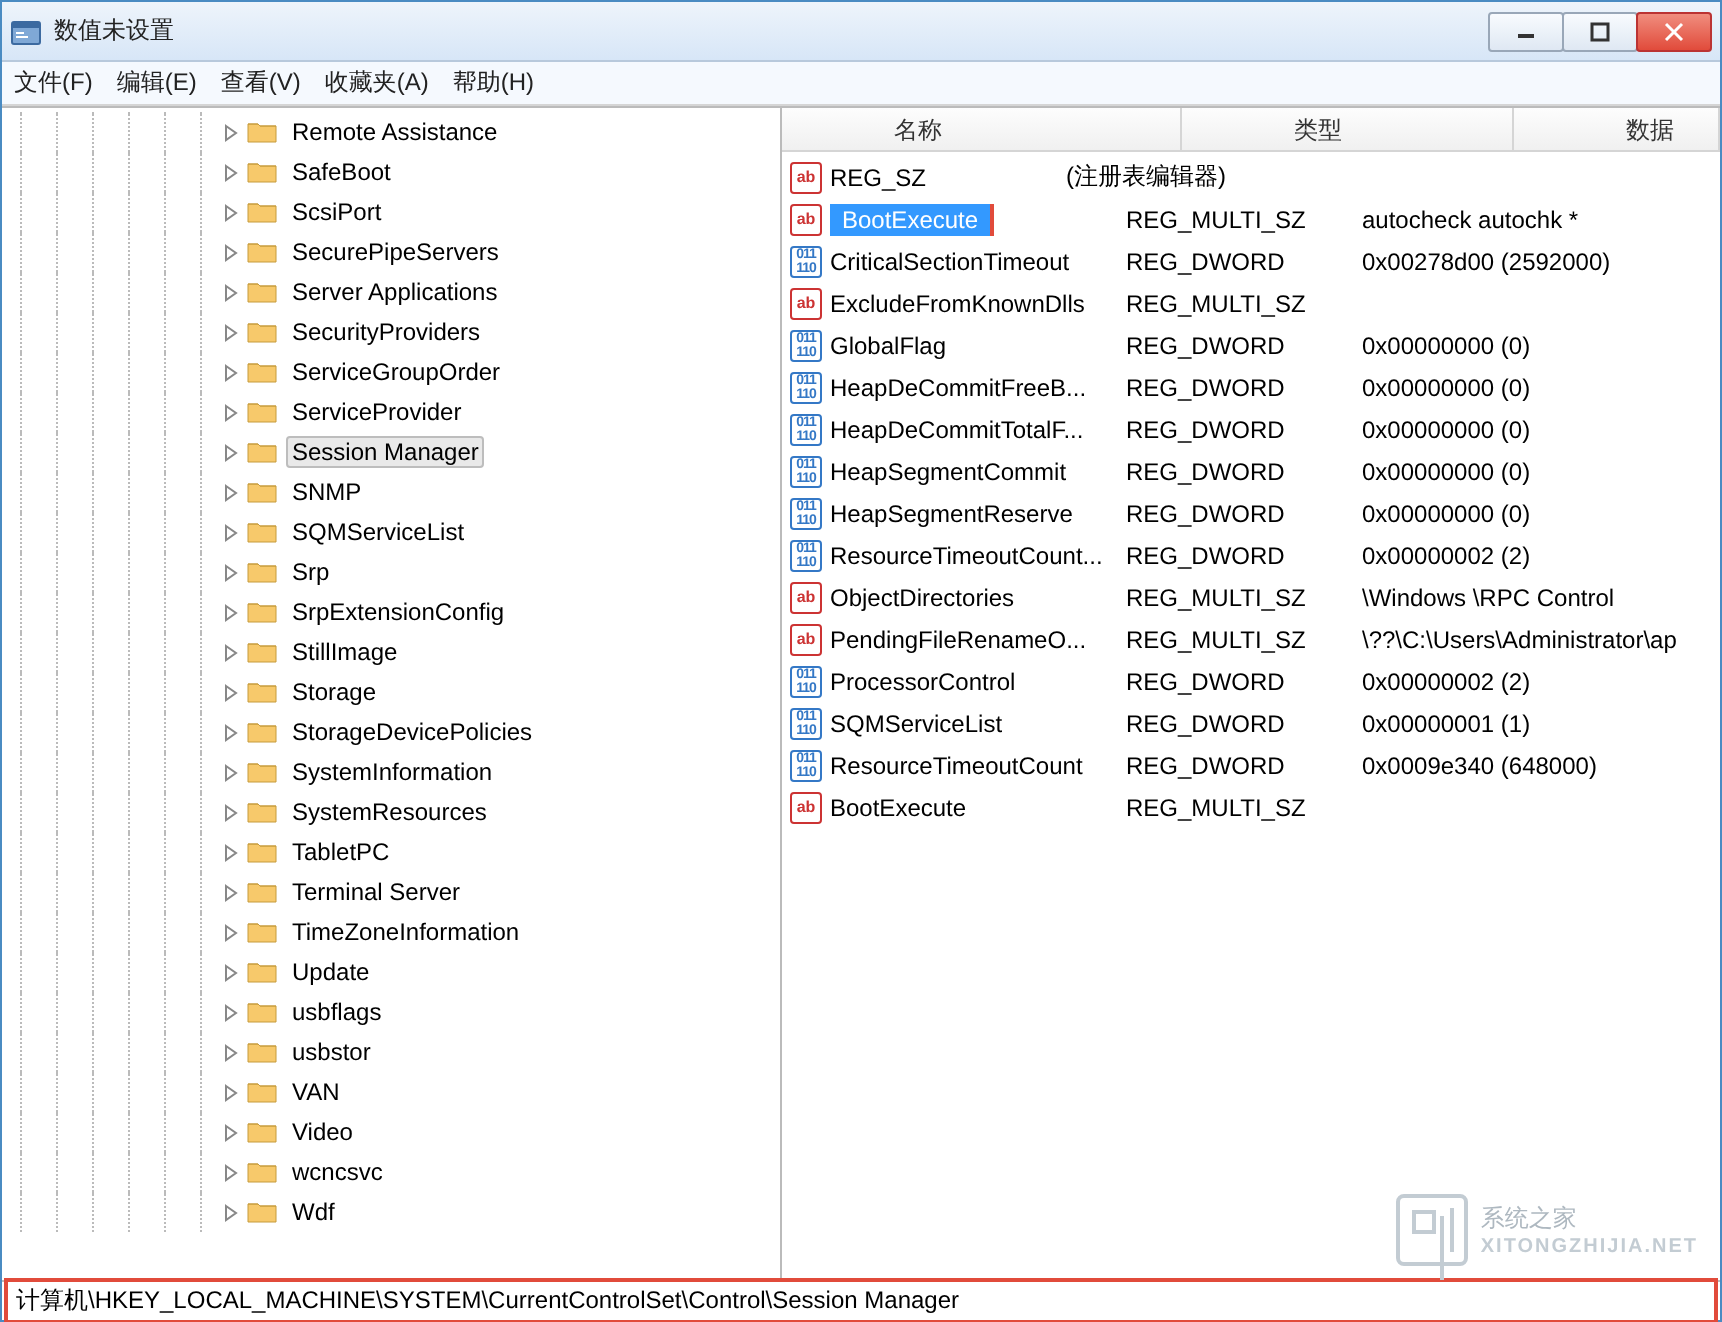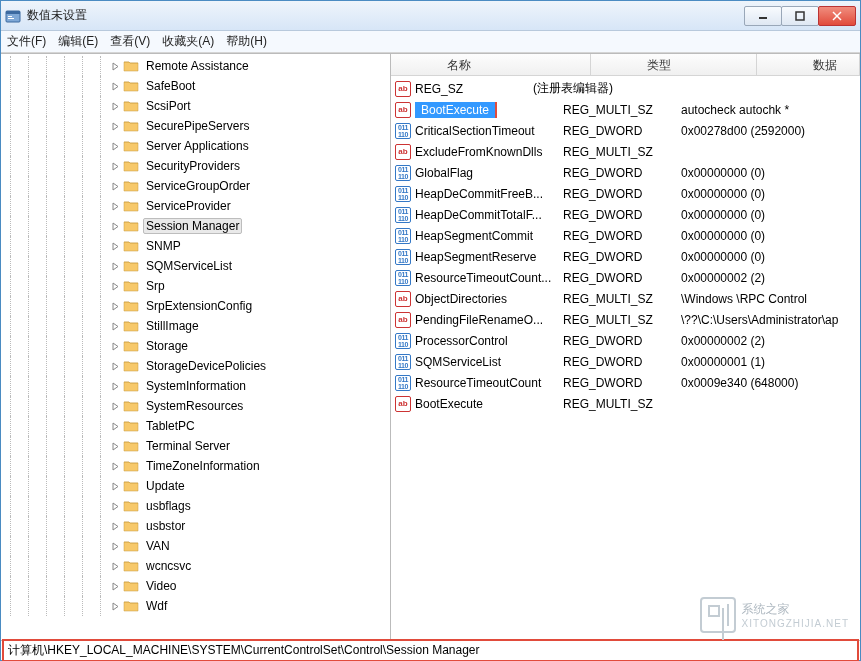--- a/index.html
+++ b/index.html
@@ -39,21 +39,21 @@
 .list-row .c-type { width: 118px; }
 .list-row .c-data { flex:1; overflow:hidden; text-overflow:ellipsis; white-space:nowrap; }
 .list-row.selected .c-name span { background:#3399ff; color:#fff; padding:1px 2px;}
 .hl-box { border:2px solid #e14b3b; padding:0; margin:-2px;}
 .hcell.c-name { width:152px; } .hcell.c-type { width:118px; } .hcell.c-data { flex:1; }
 
 .statusbar { height: 20px; border-top: 1px solid #bbb; display:flex; align-items:center;}
 .statusbar .path { flex:1; padding: 1px 4px; margin:1px; border:2px solid #e14b3b; font-size:12px; color:#000;}
 
 .watermark { position:absolute; right:12px; bottom:28px; color:#aeb8c0; font-size:16px; display:flex; align-items:center; gap:6px; pointer-events:none;}
-.watermark .sub { font-size:10px; letter-spacing:1px; display:block; color:#c3ccd3;}
+.watermark .sub { font-size:10px; letter-spacing:1px; display:block; color:#c3ccd3;font-weight:bold;}
 .wm-icon { width:36px; height:36px; border:2px solid #c3ccd3; border-radius:4px; position:relative;}
 .wm-icon::before{content:"";position:absolute;left:6px;top:6px;width:8px;height:8px;border:2px solid #c3ccd3;}
 .wm-icon::after{content:"";position:absolute;right:5px;top:5px;bottom:5px;width:2px;background:#c3ccd3; box-shadow: -5px 4px 0 0 #c3ccd3, -5px 9px 0 0 #c3ccd3, -5px 14px 0 0 #c3ccd3;}
 
 
 .folder-svg{fill:#f7c96b;stroke:#c69b3d;stroke-width:.5;}
 .ab-icon{background:#fff;border:1px solid #c33;border-radius:2px;display:flex;align-items:center;justify-content:center;color:#c33;font-size:8px;font-weight:bold;}
 .bin-icon{background:#fff;border:1px solid #3478c6;border-radius:2px;display:flex;align-items:center;justify-content:center;color:#3478c6;font-size:7px;font-weight:bold;letter-spacing:-0.5px;}
 
 
@@ -563,39 +563,39 @@
           <span class="indent" style="width:18px"></span>
           <span class="expander">
             <svg width="9" height="9">
               <path d="M2 1 L7 4.5 L2 8 Z" fill="none" stroke="#888" stroke-width="1"></path>
             </svg>
           </span>
           <svg class="folder-icon" viewBox="0 0 16 16">
             <path class="folder-svg" d="M1 4 L1 13 L15 13 L15 5 L7 5 L6 4 Z"></path>
             <path d="M1 4 L6 4 L7 5 L15 5" fill="none" stroke="#c69b3d" stroke-width=".5"></path>
           </svg>
+          <span class="tree-label">Video</span>
+        </div>
+        <div class="tree-row">
+          <span class="indent" style="width:18px"></span>
+          <span class="indent" style="width:18px"></span>
+          <span class="indent" style="width:18px"></span>
+          <span class="indent" style="width:18px"></span>
+          <span class="indent" style="width:18px"></span>
+          <span class="indent" style="width:18px"></span>
+          <span class="expander">
+            <svg width="9" height="9">
+              <path d="M2 1 L7 4.5 L2 8 Z" fill="none" stroke="#888" stroke-width="1"></path>
+            </svg>
+          </span>
+          <svg class="folder-icon" viewBox="0 0 16 16">
+            <path class="folder-svg" d="M1 4 L1 13 L15 13 L15 5 L7 5 L6 4 Z"></path>
+            <path d="M1 4 L6 4 L7 5 L15 5" fill="none" stroke="#c69b3d" stroke-width=".5"></path>
+          </svg>
           <span class="tree-label">wcncsvc</span>
-        </div>
-        <div class="tree-row">
-          <span class="indent" style="width:18px"></span>
-          <span class="indent" style="width:18px"></span>
-          <span class="indent" style="width:18px"></span>
-          <span class="indent" style="width:18px"></span>
-          <span class="indent" style="width:18px"></span>
-          <span class="indent" style="width:18px"></span>
-          <span class="expander">
-            <svg width="9" height="9">
-              <path d="M2 1 L7 4.5 L2 8 Z" fill="none" stroke="#888" stroke-width="1"></path>
-            </svg>
-          </span>
-          <svg class="folder-icon" viewBox="0 0 16 16">
-            <path class="folder-svg" d="M1 4 L1 13 L15 13 L15 5 L7 5 L6 4 Z"></path>
-            <path d="M1 4 L6 4 L7 5 L15 5" fill="none" stroke="#c69b3d" stroke-width=".5"></path>
-          </svg>
-          <span class="tree-label">Video</span>
         </div>
         <div class="tree-row">
           <span class="indent" style="width:18px"></span>
           <span class="indent" style="width:18px"></span>
           <span class="indent" style="width:18px"></span>
           <span class="indent" style="width:18px"></span>
           <span class="indent" style="width:18px"></span>
           <span class="indent" style="width:18px"></span>
           <span class="expander">
             <svg width="9" height="9">

